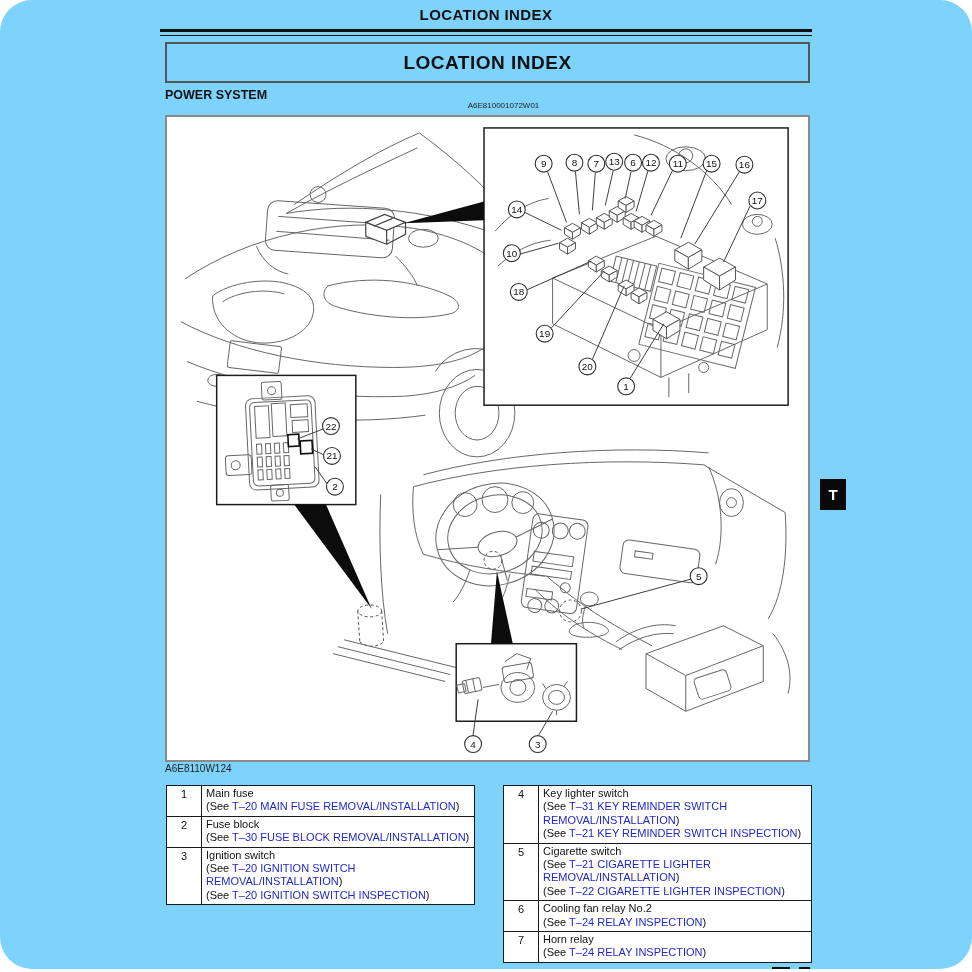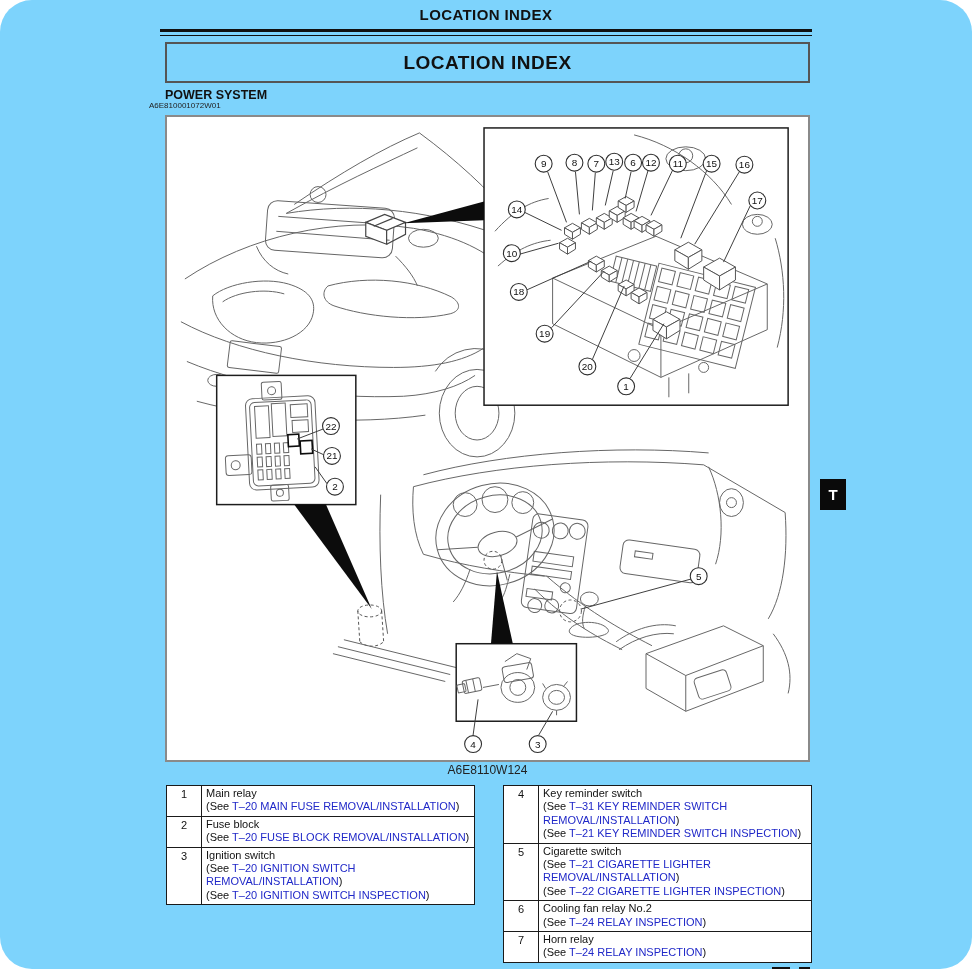--- a/index.html
+++ b/index.html
@@ -6,22 +6,22 @@
   #page{position:relative;width:972px;height:969px;background:#7dd3fc;
         font-family:"Liberation Sans",sans-serif;color:#111;overflow:hidden;border-radius:32px;}
   .hdr-title{position:absolute;left:160px;top:6px;width:652px;text-align:center;
              font-size:15px;font-weight:bold;letter-spacing:.4px;}
   .hdr-rule-thick{position:absolute;left:160px;top:29px;width:652px;height:3px;background:#101010;}
   .hdr-rule-thin{position:absolute;left:160px;top:35px;width:652px;height:1px;background:#101010;}
   .title-box{position:absolute;left:165px;top:42px;width:641px;height:37px;border:2px solid #555;
              display:flex;align-items:center;justify-content:center;}
   .title-box span{font-size:19px;font-weight:bold;letter-spacing:.5px;}
   .section-title{position:absolute;left:165px;top:88px;font-size:12.5px;font-weight:bold;}
-  .code-top{position:absolute;left:149px;top:101px;width:645px;text-align:left;font-size:8px;color:#222;}
-  .code-bottom{position:absolute;left:165px;top:763px;width:645px;text-align:center;font-size:12px;color:#222;}
+  .code-top{position:absolute;left:181px;top:101px;width:645px;text-align:center;font-size:8px;color:#222;}
+  .code-bottom{position:absolute;left:165px;top:763px;width:645px;text-align:left;font-size:10px;color:#222;}
   .diagram-box{position:absolute;left:165px;top:115px;width:645px;height:647px;border:2px solid #8a8a8a;
                background:#fff;box-sizing:border-box;}
   .diagram-box svg{display:block;}
   .ln{stroke:#666;stroke-width:1;fill:none;}
   .lnd{stroke:#444;stroke-width:1.2;fill:none;}
   .inset{fill:#fff;stroke:#1d1d1d;stroke-width:1.5;}
   .wedge{fill:#0c0c0c;stroke:none;}
   .dash{stroke:#555;stroke-width:1;fill:none;stroke-dasharray:3 2.5;}
   .co line{stroke:#3d3d3d;stroke-width:1;}
   .co circle{fill:#fff;stroke:#2e2e2e;stroke-width:1.1;}
@@ -395,48 +395,48 @@
     </svg>
   </div>
 
   <div class="code-bottom">A6E8110W124</div>
 
   <table class="reftable" id="tbl-left">
     <tbody>
         <tr>
       <td class="num">1</td>
       <td>
-        <div>Main relay</div>
+        <div>Main fuse</div>
         <div><span>(See </span><a>T–20 MAIN FUSE REMOVAL/INSTALLATION</a><span>)</span></div>
       </td>
     </tr>
     <tr>
       <td class="num">2</td>
       <td>
         <div>Fuse block</div>
-        <div><span>(See </span><a>T–20 FUSE BLOCK REMOVAL/INSTALLATION</a><span>)</span></div>
+        <div><span>(See </span><a>T–30 FUSE BLOCK REMOVAL/INSTALLATION</a><span>)</span></div>
       </td>
     </tr>
     <tr>
       <td class="num">3</td>
       <td>
         <div>Ignition switch</div>
         <div><span>(See </span><a>T–20 IGNITION SWITCH REMOVAL/INSTALLATION</a><span>)</span></div>
         <div><span>(See </span><a>T–20 IGNITION SWITCH INSPECTION</a><span>)</span></div>
       </td>
     </tr>
   </tbody>
     </table>
 
   <table class="reftable" id="tbl-right">
     <tbody>
         <tr>
       <td class="num">4</td>
       <td>
-        <div>Key reminder switch</div>
+        <div>Key lighter switch</div>
         <div><span>(See </span><a>T–31 KEY REMINDER SWITCH REMOVAL/INSTALLATION</a><span>)</span></div>
         <div><span>(See </span><a>T–21 KEY REMINDER SWITCH INSPECTION</a><span>)</span></div>
       </td>
     </tr>
     <tr>
       <td class="num">5</td>
       <td>
         <div>Cigarette switch</div>
         <div><span>(See </span><a>T–21 CIGARETTE LIGHTER REMOVAL/INSTALLATION</a><span>)</span></div>
         <div><span>(See </span><a>T–22 CIGARETTE LIGHTER INSPECTION</a><span>)</span></div>

